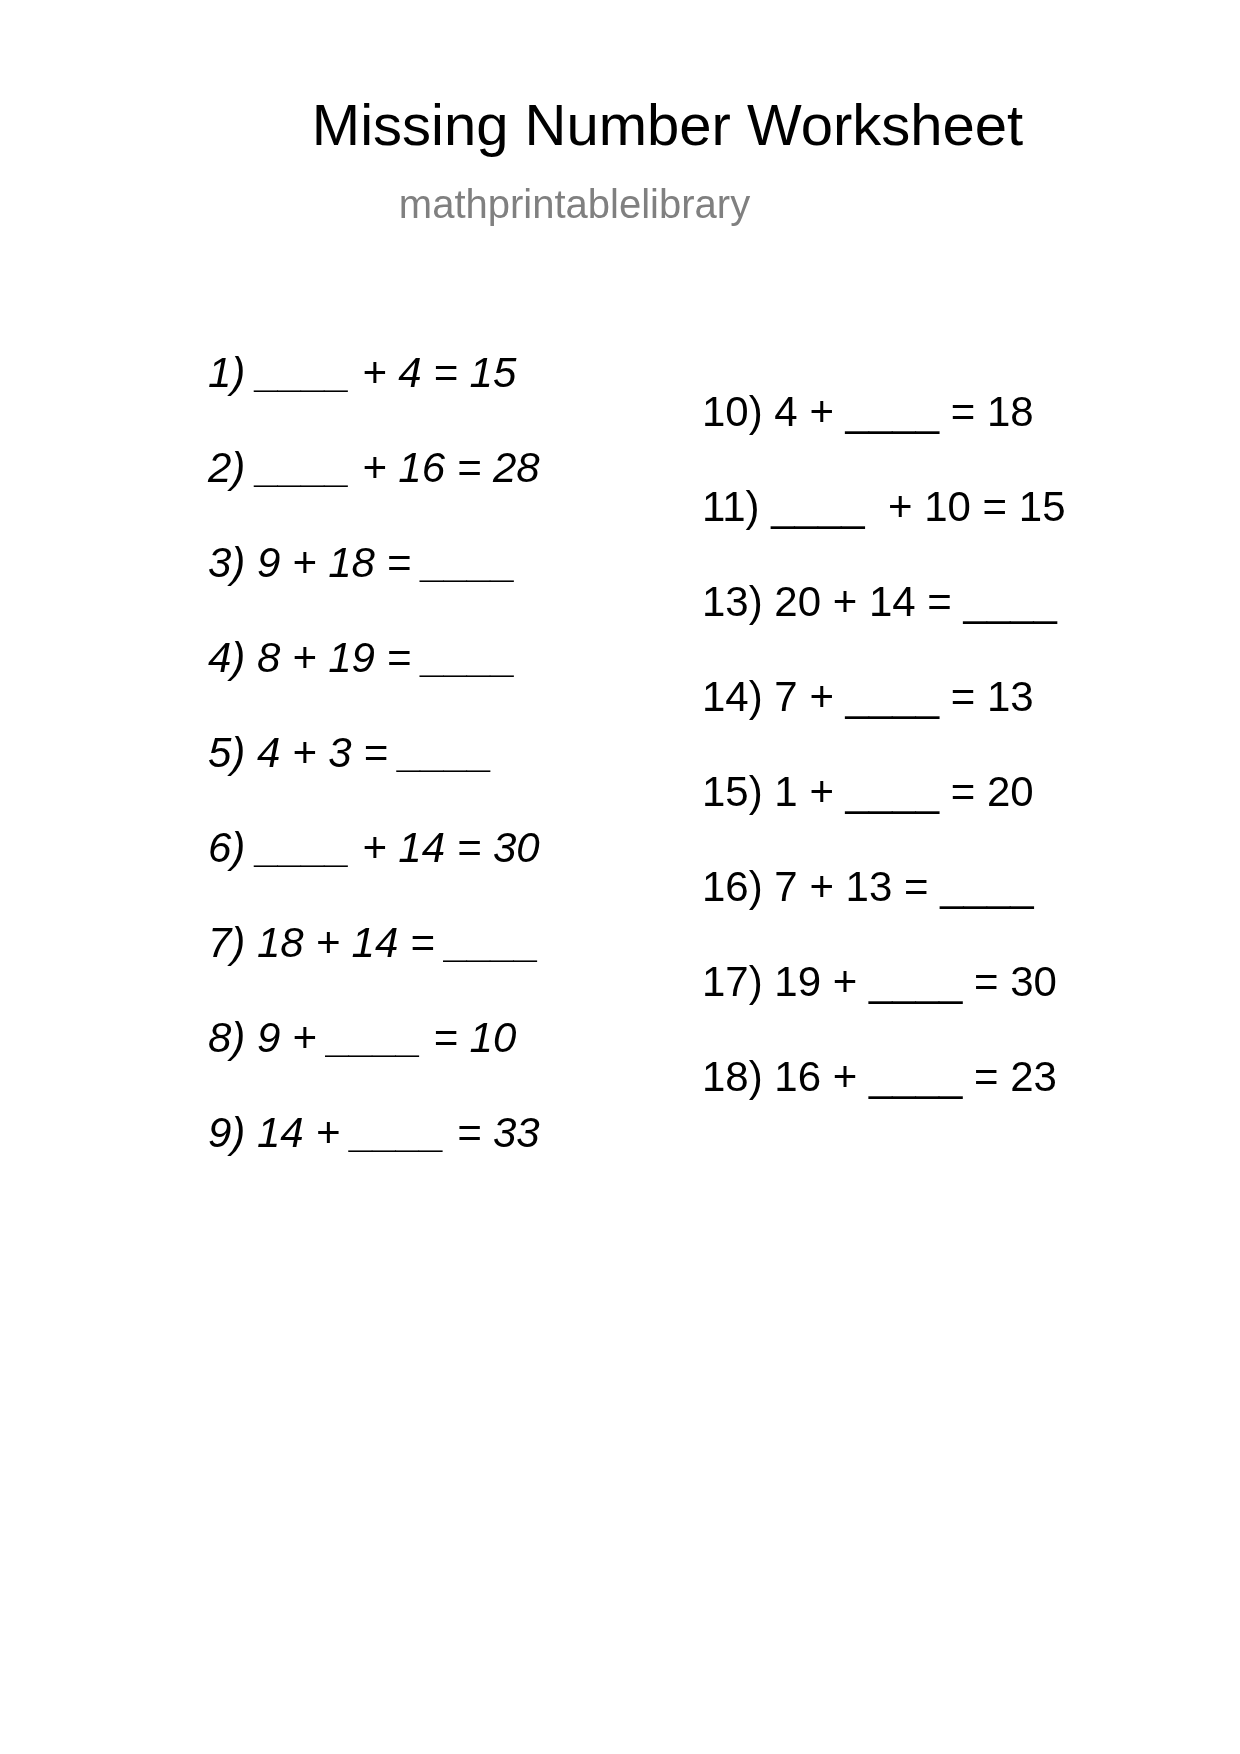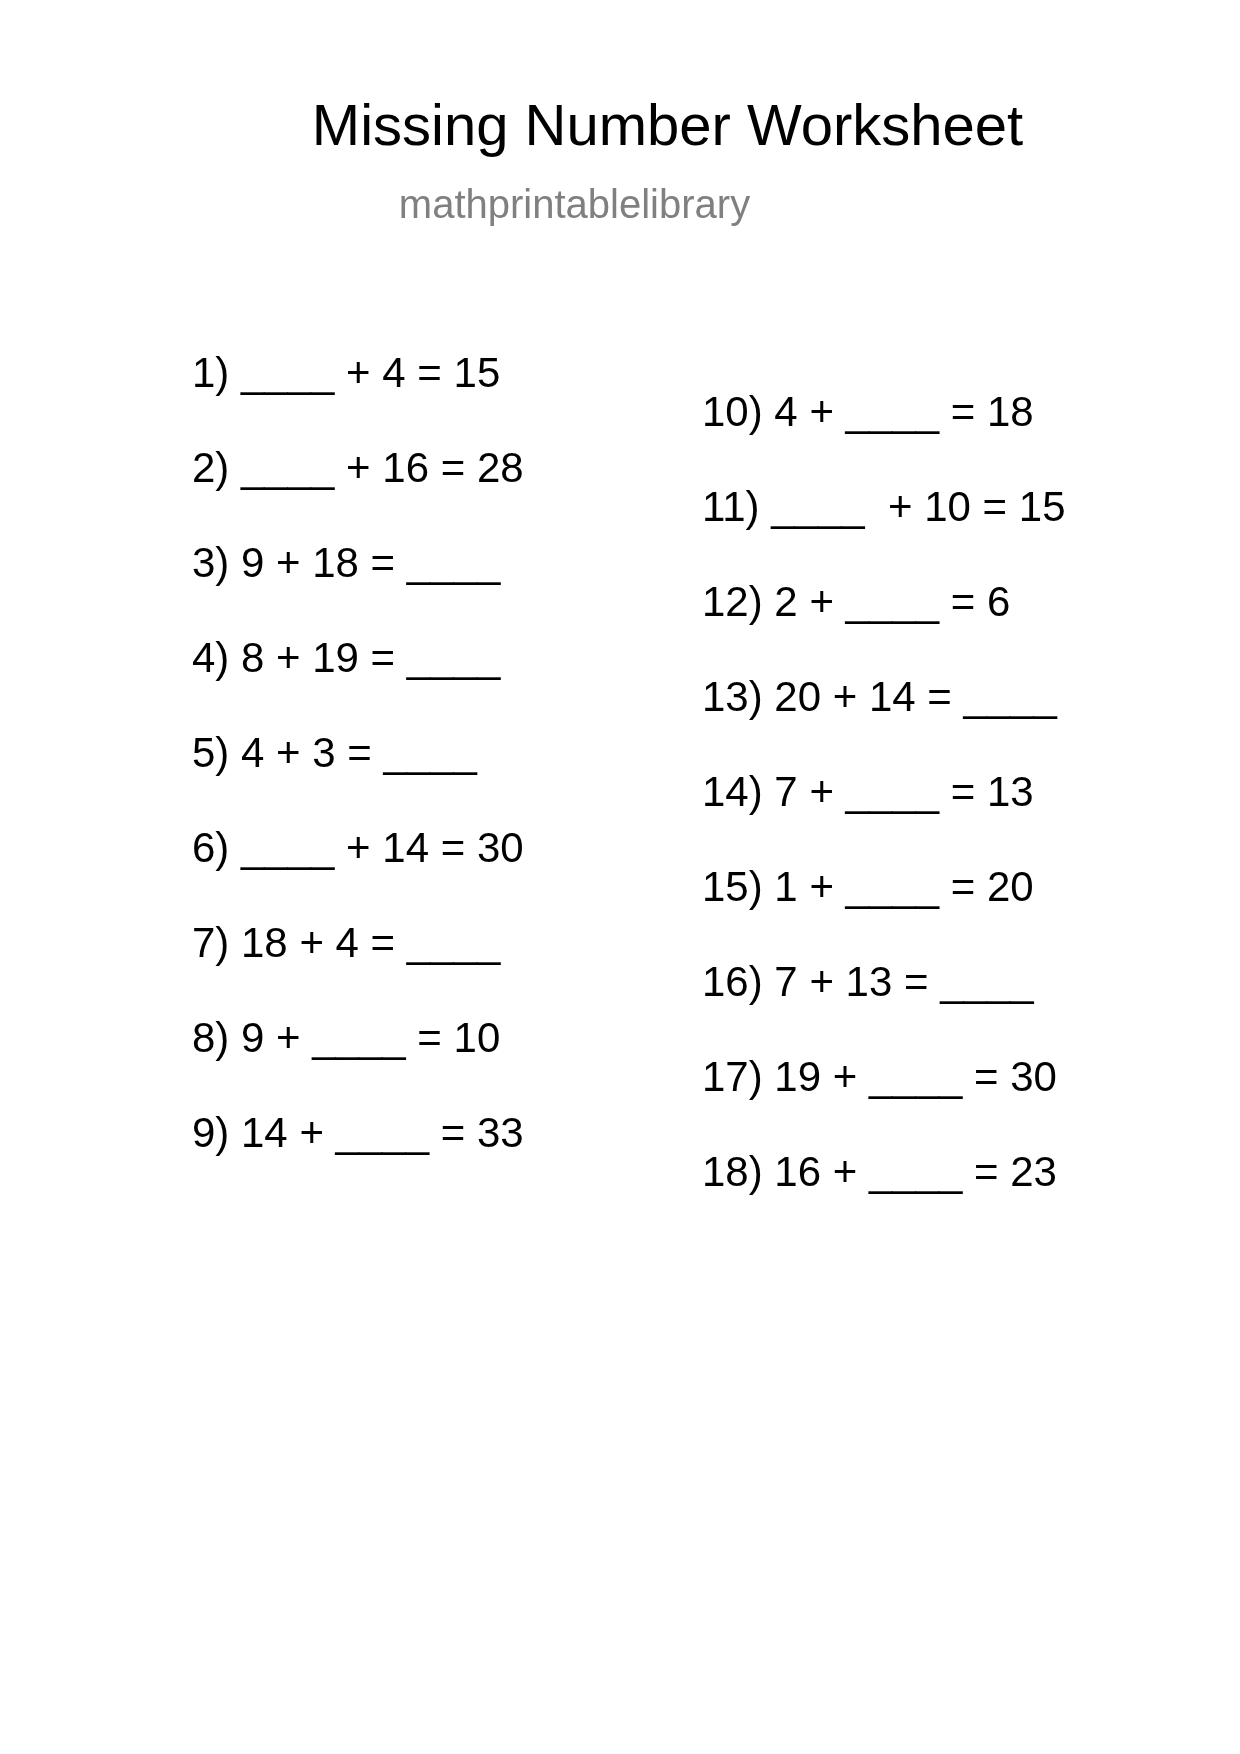--- a/index.html
+++ b/index.html
@@ -3,45 +3,44 @@
 <meta charset="utf-8">
 <style>
   html, body { margin: 0; padding: 0; background: #ffffff; }
   body { width: 1240px; height: 1754px; position: relative; overflow: hidden;
          font-family: "Liberation Sans", sans-serif; color: #000; }
   .title { position: absolute; top: 96px; left: 0; width: 1235px; text-align: center;
            font-size: 58px; line-height: 1; padding-left: 100px; box-sizing: border-box; }
   .subtitle { position: absolute; top: 184px; left: 0; width: 996px; text-align: center;
               font-size: 40px; line-height: 1; color: #808080; padding-left: 153px; box-sizing: border-box; }
   .col { position: absolute; top: 352px; }
-  .col.left { left: 192px; }
+  .col.left { left: 208px; font-style: italic; }
   .col.right { left: 702px; margin-top: 39px; }
   .problem { font-size: 42px; line-height: 1; height: 95px; white-space: pre; }
 </style>
 </head>
 <body>
 
 <div class="title">Missing Number Worksheet</div>
 <div class="subtitle">mathprintablelibrary</div>
 
 <div class="col left">
   <div class="problem">1) ____ + 4 = 15</div>
   <div class="problem">2) ____ + 16 = 28</div>
   <div class="problem">3) 9 + 18 = ____</div>
   <div class="problem">4) 8 + 19 = ____</div>
   <div class="problem">5) 4 + 3 = ____</div>
   <div class="problem">6) ____ + 14 = 30</div>
-  <div class="problem">7) 18 + 4 = ____</div>
+  <div class="problem">7) 18 + 14 = ____</div>
   <div class="problem">8) 9 + ____ = 10</div>
   <div class="problem">9) 14 + ____ = 33</div>
 </div>
 
 <div class="col right">
   <div class="problem">10) 4 + ____ = 18</div>
   <div class="problem">11) ____  + 10 = 15</div>
-  <div class="problem">12) 2 + ____ = 6</div>
   <div class="problem">13) 20 + 14 = ____</div>
   <div class="problem">14) 7 + ____ = 13</div>
   <div class="problem">15) 1 + ____ = 20</div>
   <div class="problem">16) 7 + 13 = ____</div>
   <div class="problem">17) 19 + ____ = 30</div>
   <div class="problem">18) 16 + ____ = 23</div>
 </div>
 
 </body></html>

